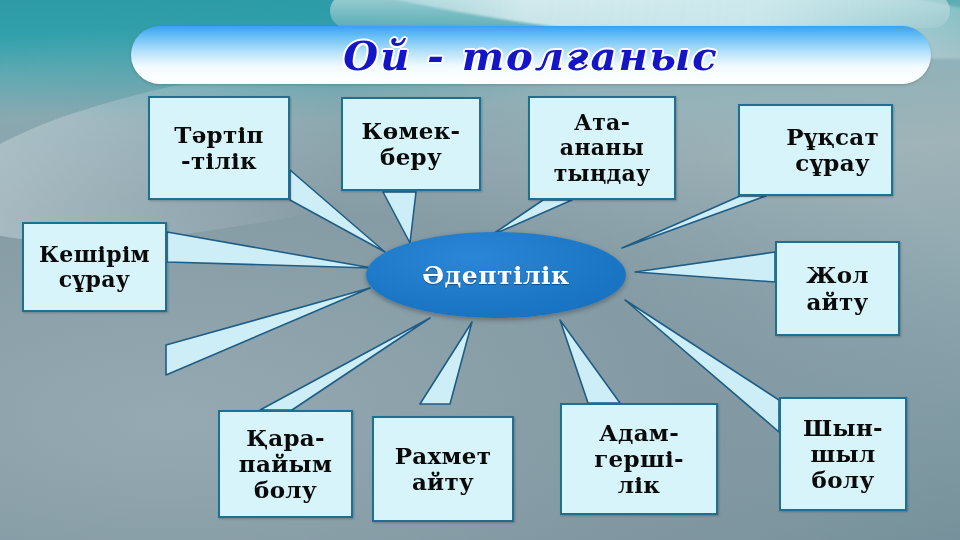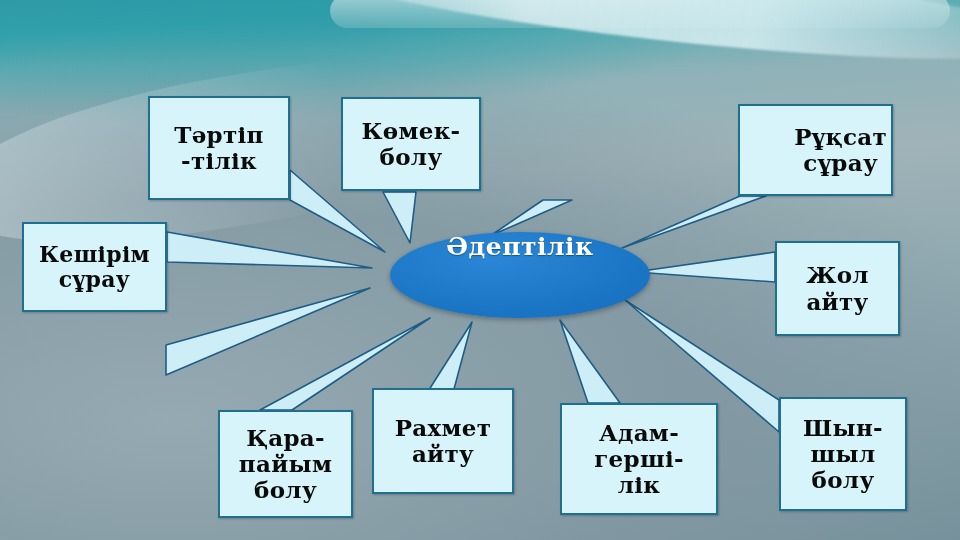--- a/index.html
+++ b/index.html
@@ -52,49 +52,52 @@
   .node{
     position:absolute;
     background:#d6f4f9;
     border:2px solid #1f6f92;
     box-shadow:1px 1px 2px rgba(0,0,0,.22);
     display:flex;align-items:center;justify-content:center;text-align:center;
     color:#0a0a0a;
     font-family:"DejaVu Serif", serif;
     font-weight:bold;
     line-height:1.14;
-    padding:2px 4px;
+    padding:2px 12px;
     box-sizing:border-box;
     letter-spacing:.3px;
   }
   .node span{display:block;white-space:pre-line;}
 
   #center-node{
-    position:absolute;left:390px;top:232px;width:260px;height:86px;
+    position:absolute;left:366px;top:232px;width:260px;height:86px;
     border-radius:50%;
     background:radial-gradient(110% 120% at 40% 30%,#2a86d6 0%,#1a74c4 55%,#1668b4 100%);
     box-shadow:0 2px 5px rgba(0,0,0,.3);
-    display:flex;justify-content:center;
+    display:flex;align-items:center;justify-content:center;
   }
   #center-label{
     font-family:"DejaVu Serif", serif;
     color:#ffffff;font-size:25px;font-weight:bold;letter-spacing:.5px;
     text-shadow:0 1px 1px rgba(0,0,0,.35);
   }
 </style>
 </head>
 <body>
 
 <div id="stage">
 
   <div class="swoosh sw2"></div>
   <div class="swoosh sw3"></div>
   <div class="pillghost"></div>
   <div class="swoosh sw1"></div>
 
+  <div id="title-pill">
+    <span id="title-text">Ой - толғаныс</span>
+  </div>
 
   <svg id="wires" viewBox="0 0 960 540">
       <polygon points="290,170 290,200 385,252" fill="#cdeef6" stroke="#1f5d86" stroke-width="1.6" stroke-linejoin="round"></polygon>
       <polygon points="383,192 416,192 410,243" fill="#cdeef6" stroke="#1f5d86" stroke-width="1.6" stroke-linejoin="round"></polygon>
       <polygon points="543,200 572,200 490,236" fill="#cdeef6" stroke="#1f5d86" stroke-width="1.6" stroke-linejoin="round"></polygon>
       <polygon points="740,196 766,196 622,248" fill="#cdeef6" stroke="#1f5d86" stroke-width="1.6" stroke-linejoin="round"></polygon>
       <polygon points="167,232 167,262 372,268" fill="#cdeef6" stroke="#1f5d86" stroke-width="1.6" stroke-linejoin="round"></polygon>
       <polygon points="775,252 775,282 635,272" fill="#cdeef6" stroke="#1f5d86" stroke-width="1.6" stroke-linejoin="round"></polygon>
       <polygon points="166,345 166,375 370,288" fill="#cdeef6" stroke="#1f5d86" stroke-width="1.6" stroke-linejoin="round"></polygon>
       <polygon points="260,410 292,410 430,318" fill="#cdeef6" stroke="#1f5d86" stroke-width="1.6" stroke-linejoin="round"></polygon>
@@ -106,40 +109,45 @@
   <div id="center-node">
     <span id="center-label">Әдептілік</span>
   </div>
 
 <div class="node" style="left: 148px; top: 96px; width: 142px; height: 104px; font-size: 23px;">
       <span>Тәртіп
 -тілік</span>
     </div>
     <div class="node" style="left: 341px; top: 97px; width: 140px; height: 94px; font-size: 23px;">
       <span>Көмек-
-болу</span>
+беру</span>
+    </div>
+    <div class="node" style="left: 528px; top: 96px; width: 148px; height: 104px; font-size: 22px;">
+      <span>Ата-
+ананы
+тыңдау</span>
     </div>
     <div class="node" style="left: 738px; top: 104px; width: 155px; height: 92px; font-size: 23px; justify-content: flex-end;">
       <span>Рұқсат
 сұрау</span>
     </div>
     <div class="node" style="left: 22px; top: 222px; width: 145px; height: 90px; font-size: 22px;">
       <span>Кешірім
 сұрау</span>
     </div>
     <div class="node" style="left: 775px; top: 241px; width: 125px; height: 95px; font-size: 23px;">
       <span>Жол
 айту</span>
     </div>
     <div class="node" style="left: 185px; top: 410px; width: 135px; height: 108px; font-size: 23px; margin-left: 33px;">
       <span>Қара-
 пайым
 болу</span>
     </div>
-    <div class="node" style="left: 372px; top: 388px; width: 142px; height: 106px; font-size: 23px;">
+    <div class="node" style="left: 372px; top: 416px; width: 142px; height: 106px; font-size: 23px;">
       <span>Рахмет
 айту</span>
     </div>
     <div class="node" style="left: 560px; top: 403px; width: 158px; height: 112px; font-size: 23px;">
       <span>Адам-
 герші-
 лік</span>
     </div>
     <div class="node" style="left: 779px; top: 397px; width: 128px; height: 114px; font-size: 23px;">
       <span>Шын-

